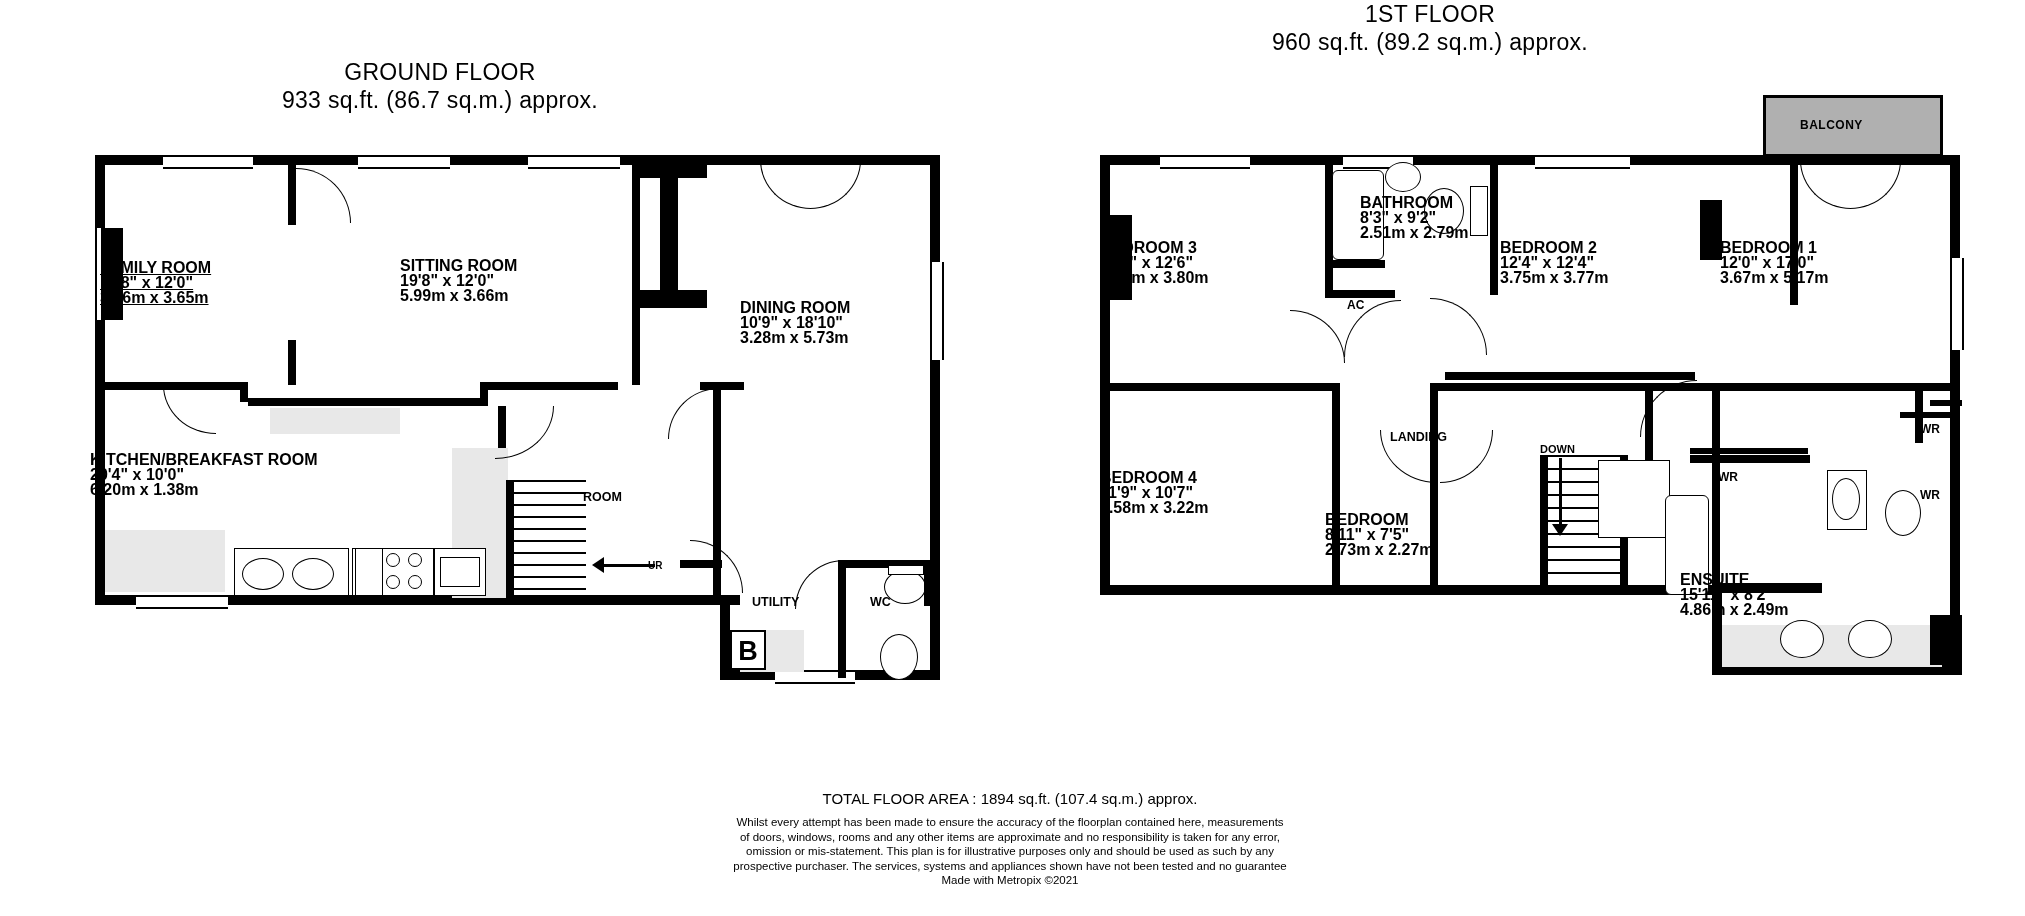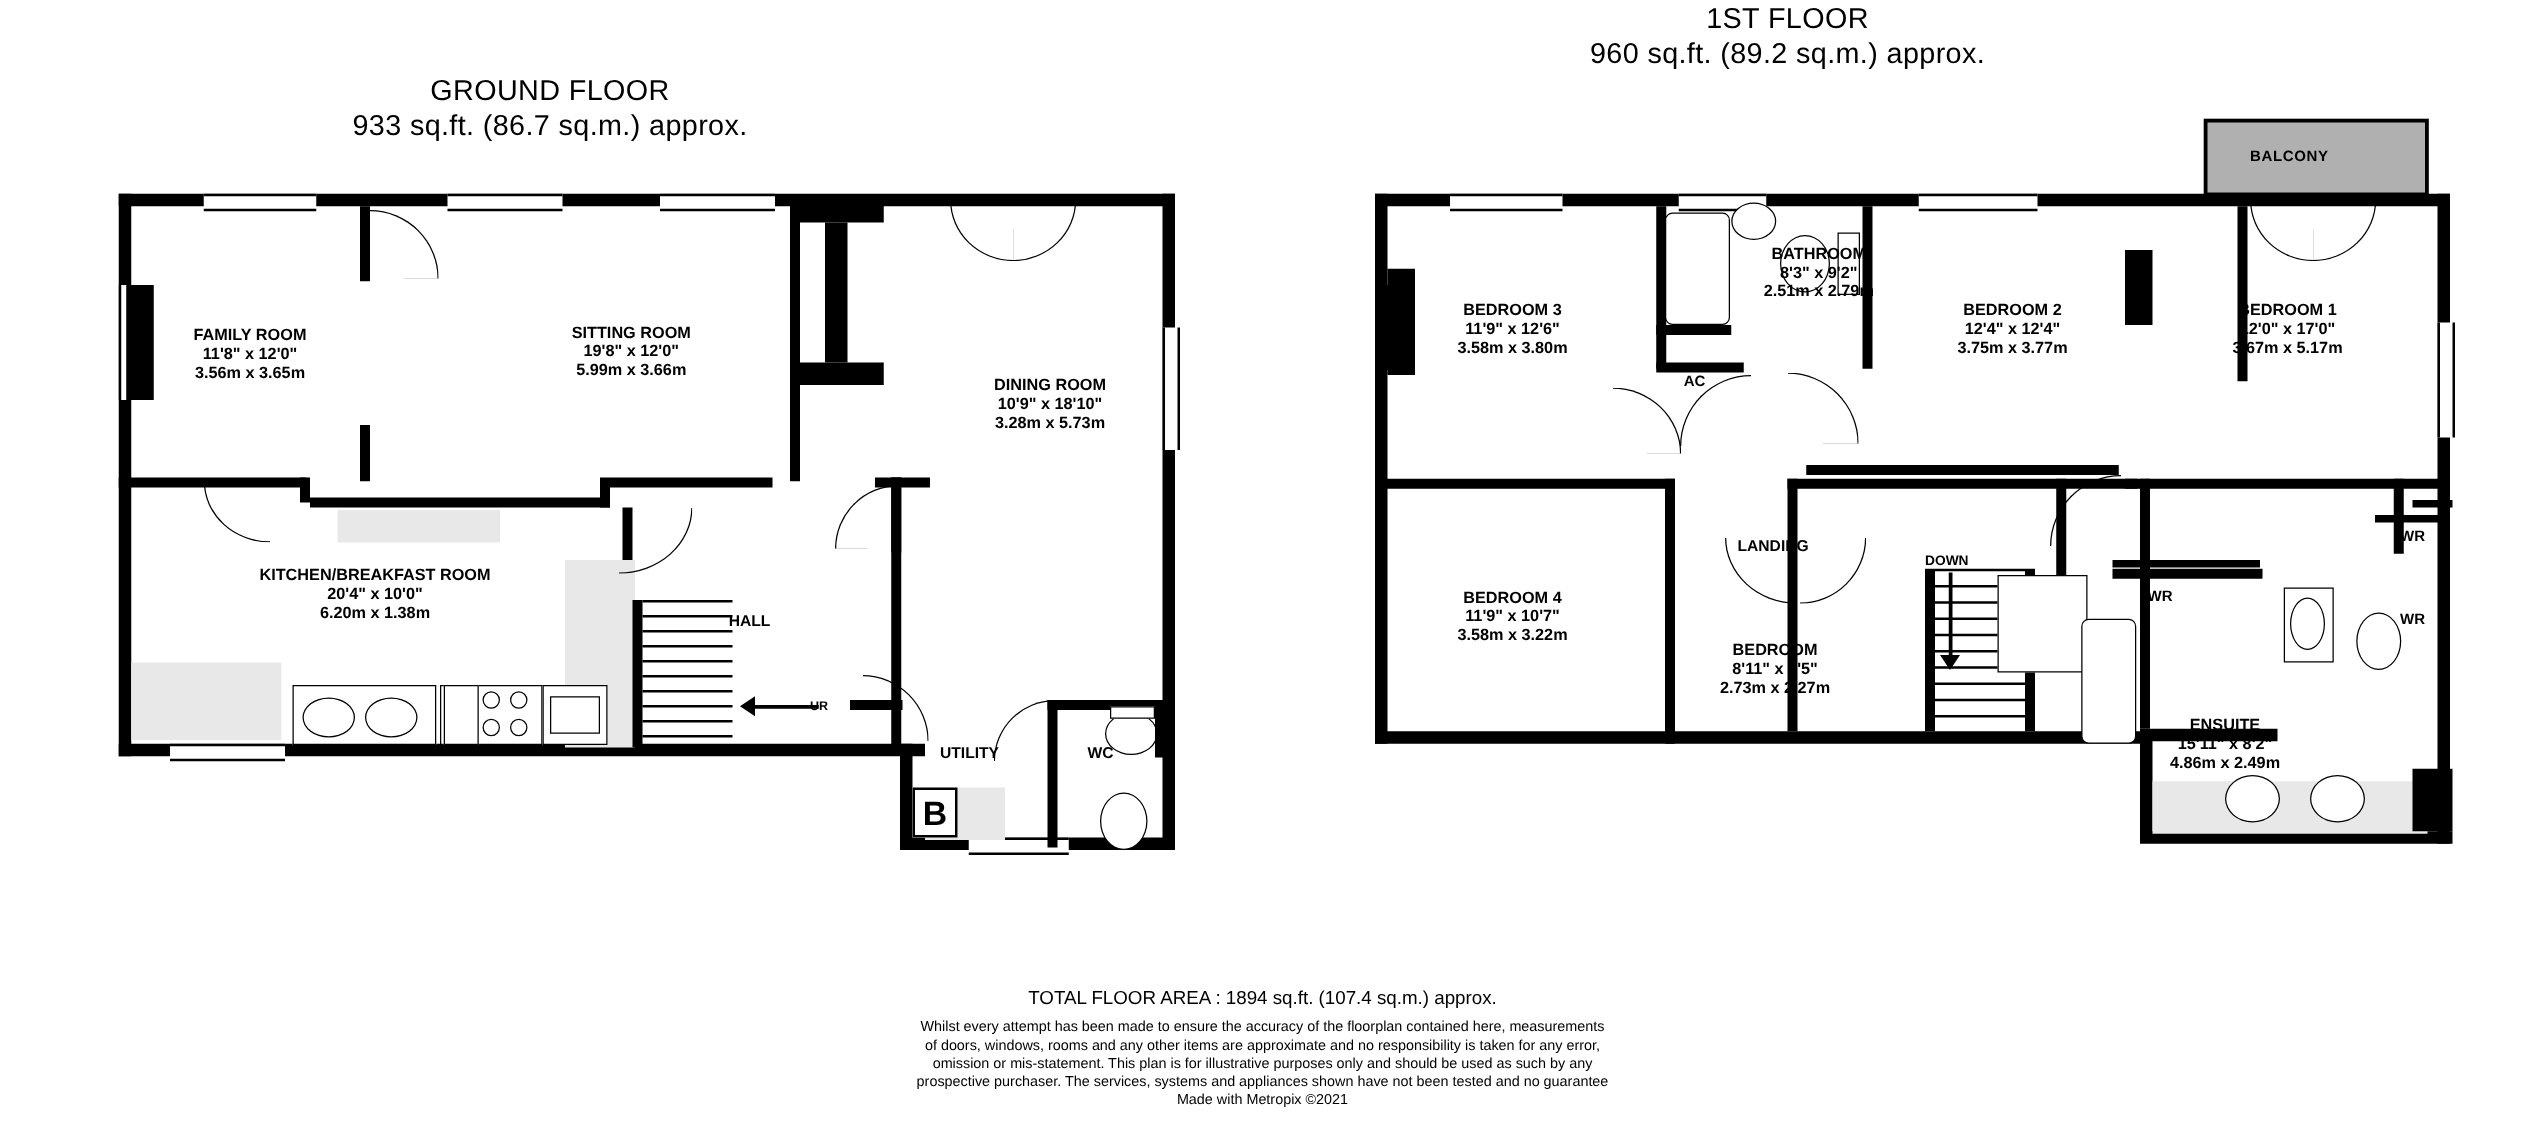--- a/index.html
+++ b/index.html
@@ -49,22 +49,21 @@
   }
   .window-v {
     position: absolute;
     background: #ffffff;
     border-left: 2px solid #000;
     border-right: 2px solid #000;
   }
   
   .room-label {
     position: absolute;
-    text-align: center;
-    font-size: 13px;
+    font-size: 16px;
     font-weight: bold;
     line-height: 15px;
     white-space: nowrap;
   }
   .room-label .nm { display: block; }
   .room-label .d1 { display: block; }
   .room-label .d2 { display: block; }
   .plain-label {
     position: absolute;
     font-size: 12.5px;
@@ -242,41 +241,41 @@
 
     <div class="door arc-tr" style="left:296px; top:168px; width:54px; height:54px;"></div>
     <div class="door arc-bl" style="left:163px; top:385px; width:52px; height:48px;"></div>
     <div class="door arc-br" style="left:495px; top:406px; width:58px; height:52px;"></div>
     <div class="door arc-tl" style="left:668px; top:388px; width:50px; height:50px;"></div>
     <div class="door arc-tr" style="left:690px; top:540px; width:52px; height:52px;"></div>
     <div class="door arc-tl" style="left:795px; top:560px; width:48px; height:48px;"></div>
     <div class="door arc-bl" style="left:760px; top:160px; width:50px; height:48px;"></div>
     <div class="door arc-br" style="left:810px; top:160px; width:50px; height:48px;"></div>
 
-    <div class="room-label" style="left:100px; top:260px; width:200px;">
+    <div class="room-label" style="left:100px; top:260px; width:200px;text-decoration:underline;">
       <span class="nm">FAMILY ROOM</span>
       <span class="d1">11'8"  x 12'0"</span>
       <span class="d2">3.56m  x 3.65m</span>
     </div>
     <div class="room-label" style="left:400px; top:258px; width:210px;">
       <span class="nm">SITTING ROOM</span>
       <span class="d1">19'8"  x 12'0"</span>
       <span class="d2">5.99m  x 3.66m</span>
     </div>
     <div class="room-label" style="left:740px; top:300px; width:200px;">
       <span class="nm">DINING ROOM</span>
       <span class="d1">10'9"  x 18'10"</span>
       <span class="d2">3.28m  x 5.73m</span>
     </div>
     <div class="room-label" style="left:90px; top:452px; width:420px;">
       <span class="nm">KITCHEN/BREAKFAST ROOM</span>
       <span class="d1">20'4"  x 10'0"</span>
       <span class="d2">6.20m  x 1.38m</span>
     </div>
-    <div class="plain-label" style="left:583px; top:490px;">HALL</div>
+    <div class="plain-label" style="left:583px; top:490px;">ROOM</div>
     <div class="plain-label" style="left:752px; top:595px;">UTILITY</div>
     <div class="plain-label" style="left:870px; top:595px;">WC</div>
     <div class="tiny-label" style="left:648px; top:560px;">UR</div>
   </div>
 
   <div>
 
     <div class="grey" style="left:1763px; top:95px; width:180px; height:62px; background:#b0b0b0; border:3px solid #000; box-sizing:border-box;"></div>
     <div class="balcony-label" style="left:1800px; top:118px;">BALCONY</div>
 

